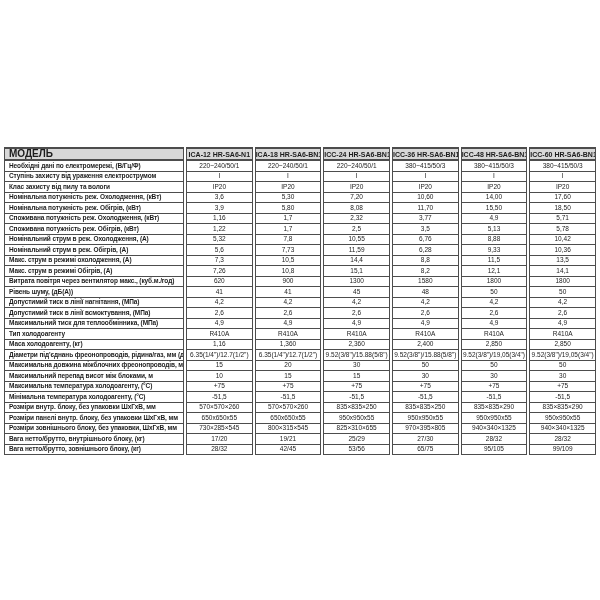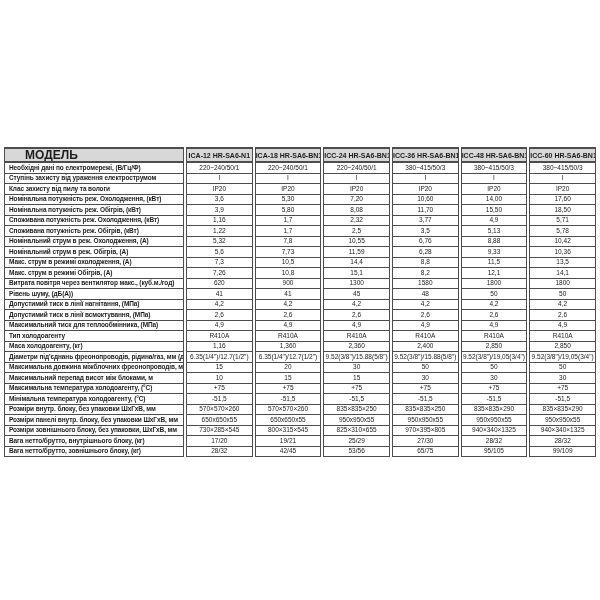--- a/index.html
+++ b/index.html
@@ -31,21 +31,21 @@
 
   thead th {
     border-top: 2px solid #4d4d4d;
     border-bottom: 2px solid #4d4d4d;
     background: #d8d8d8;
     height: 13px;
     font-size: 7px;
     font-weight: bold;
     text-align: center;
   }
-  thead th.label { text-align: left; padding-left: 20px; font-size: 12px; }
+  thead th.label { text-align: left; padding-left: 4px; font-size: 10px; }
 
   tbody td {
     height: 10.5px;
     font-size: 6.5px;
     text-align: center;
     padding: 0 1px;
   }
   tbody td.label {
     text-align: left;
     padding-left: 4px;

